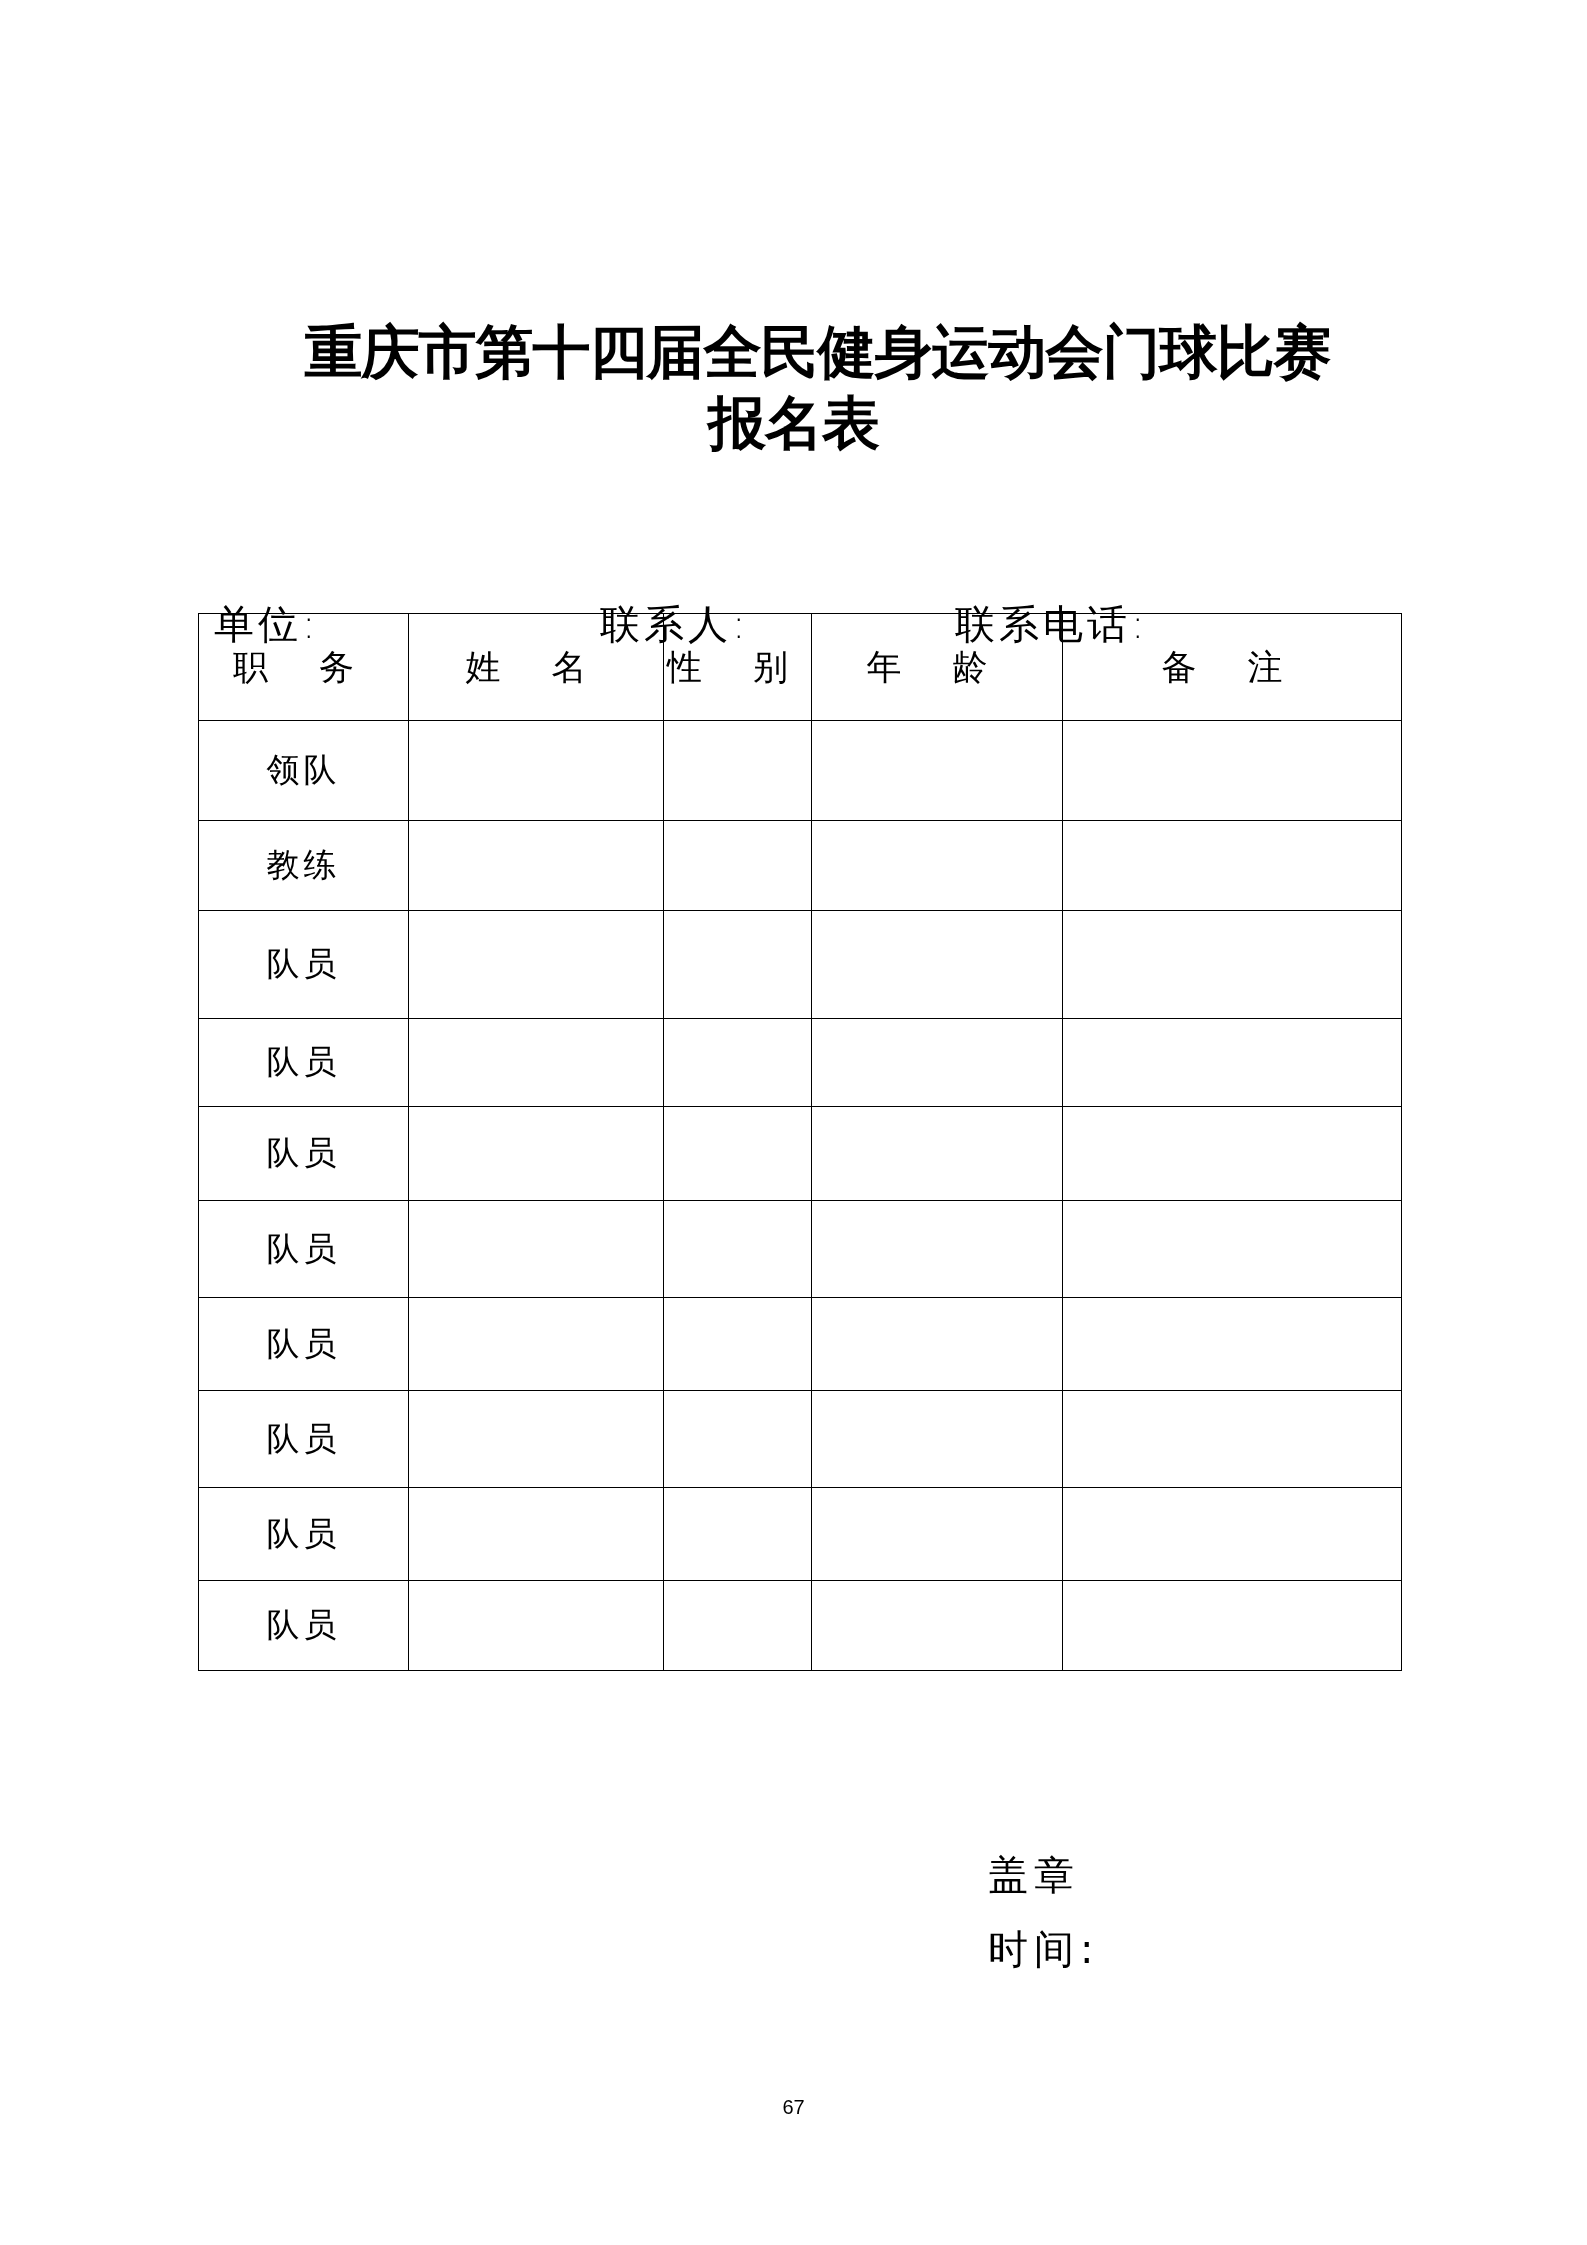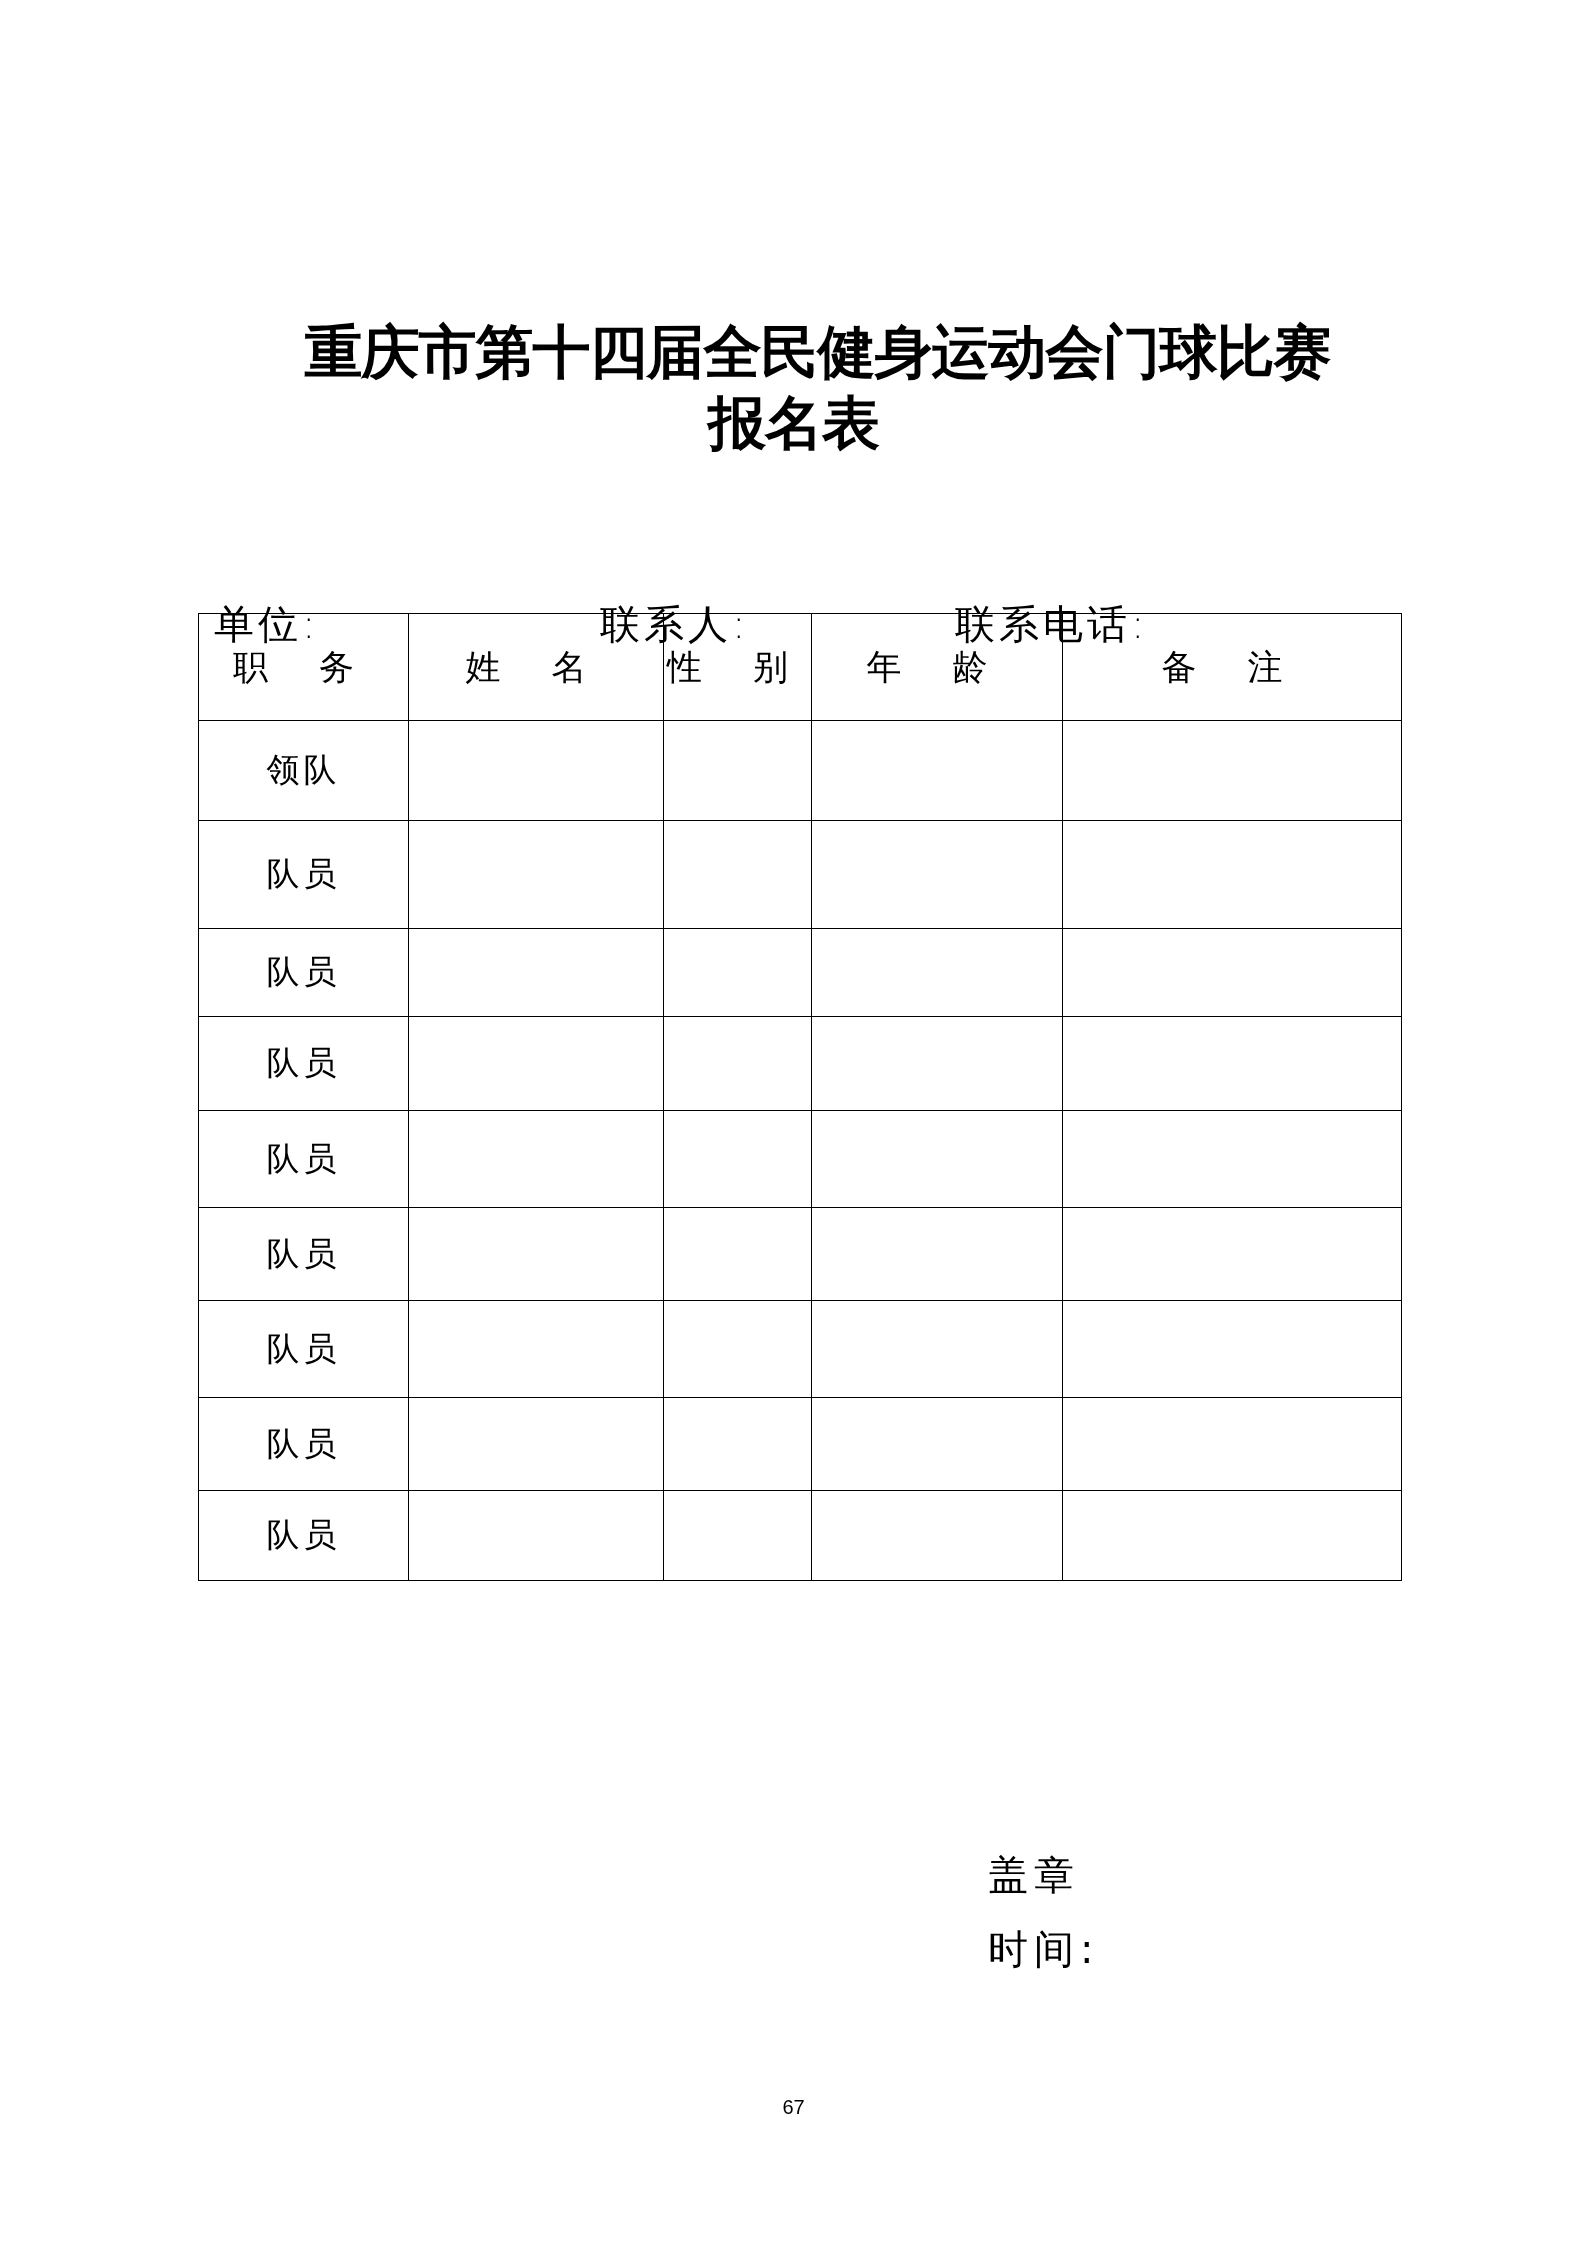--- a/index.html
+++ b/index.html
@@ -45,20 +45,27 @@
       <th>职 务</th>
       <th>姓 名</th>
       <th>性 别</th>
       <th>年 龄</th>
       <th>备 注</th>
     </tr>
   </thead>
   <tbody>
     <tr style="height:100px">
       <td class="role">领队</td>
+      <td></td>
+      <td></td>
+      <td></td>
+      <td></td>
+    </tr>
+    <tr style="height:90px">
+      <td class="role">教练</td>
       <td></td>
       <td></td>
       <td></td>
       <td></td>
     </tr>
     <tr style="height:108px">
       <td class="role">队员</td>
       <td></td>
       <td></td>
       <td></td>

